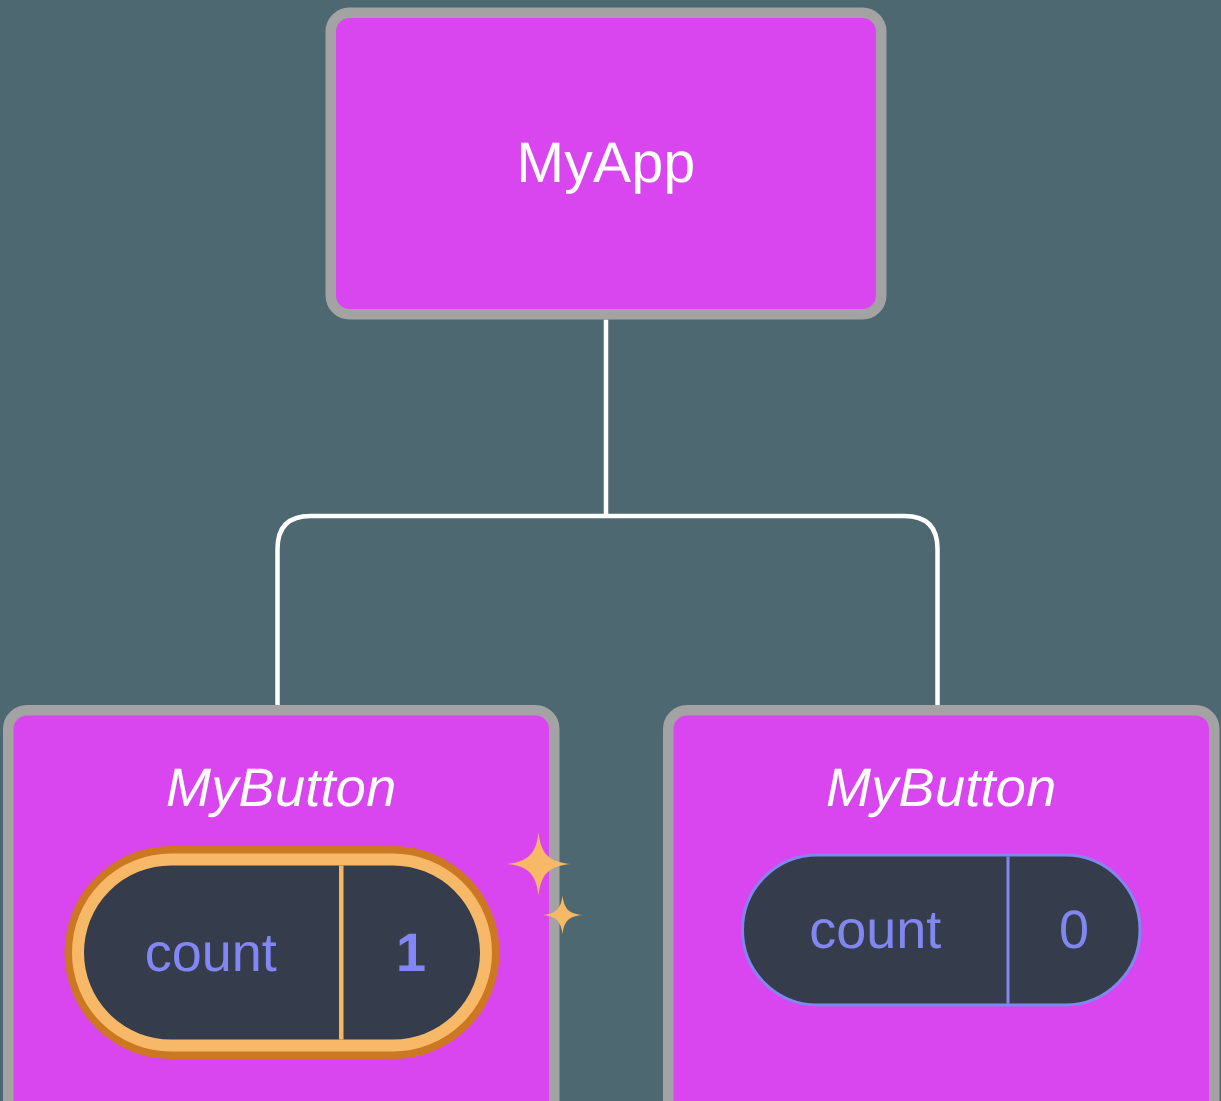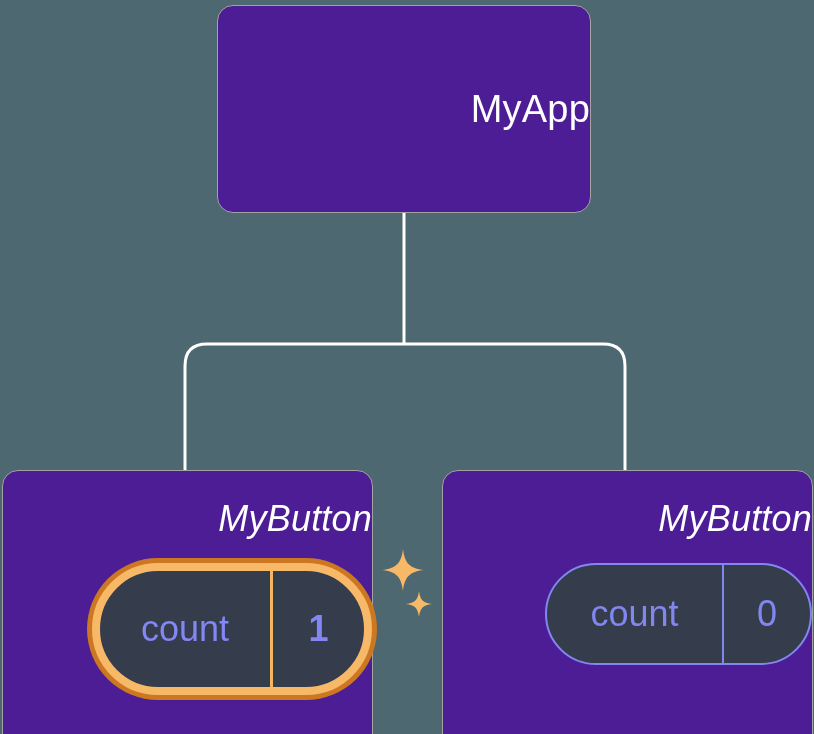--- a/index.html
+++ b/index.html
@@ -27,26 +27,26 @@
     top: 0;
     width: 814px;
     height: 734px;
     pointer-events: none;
   }
 
   
   .node {
     position: absolute;
     box-sizing: border-box;
-    background: #4c1d95;
-    border: 1px solid #a3a3a3;
+    background: #d946ef;
+    border: 7px solid #a3a3a3;
     border-radius: 16px;
     display: flex;
     flex-direction: column;
-    align-items: flex-end;
+    align-items: center;
   }
   .node-root {
     left: 217px;
     top: 5px;
     width: 374px;
     height: 208px;
     justify-content: center;
   }
   .node-child-left {
     left: 2px;

